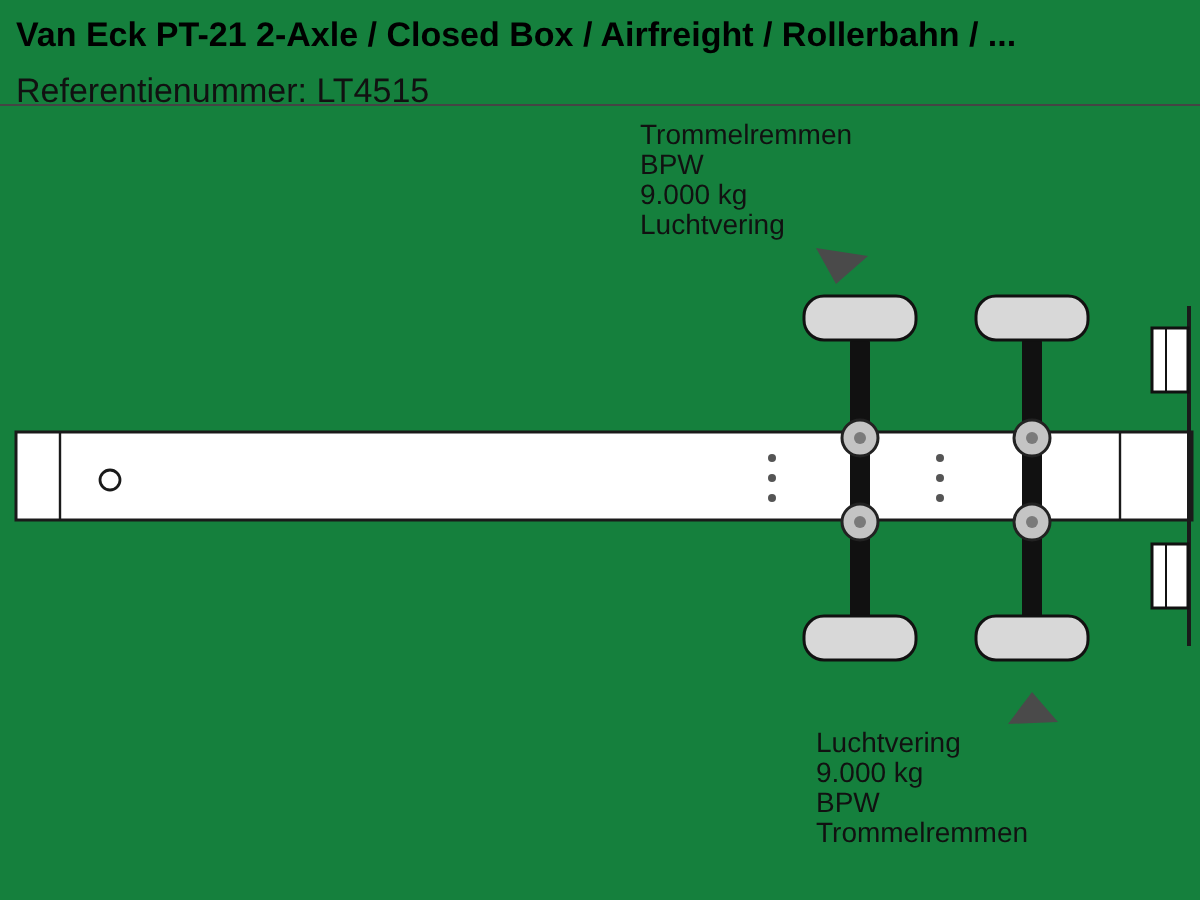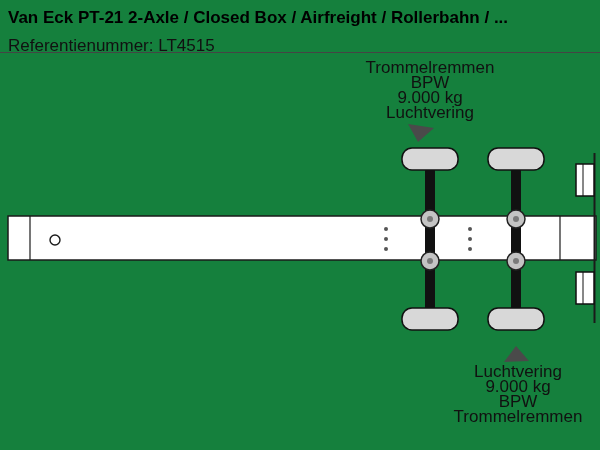--- a/index.html
+++ b/index.html
@@ -43,22 +43,21 @@
     border-top: 1px solid #444444;
   }
   .schematic-svg {
     position: absolute;
     top: 0;
     left: 0;
   }
   .annotation {
     position: absolute;
     width: 220px;
-    text-align: center;
-    font-size: 17px;
+    font-size: 14px;
     line-height: 15px;
     color: #111111;
   }
   .annotation.front { top: 60px;  left: 320px; }
   .annotation.rear  { top: 364px; left: 408px; }
 </style>
 </head>
 <body>
 
 <div class="page">

